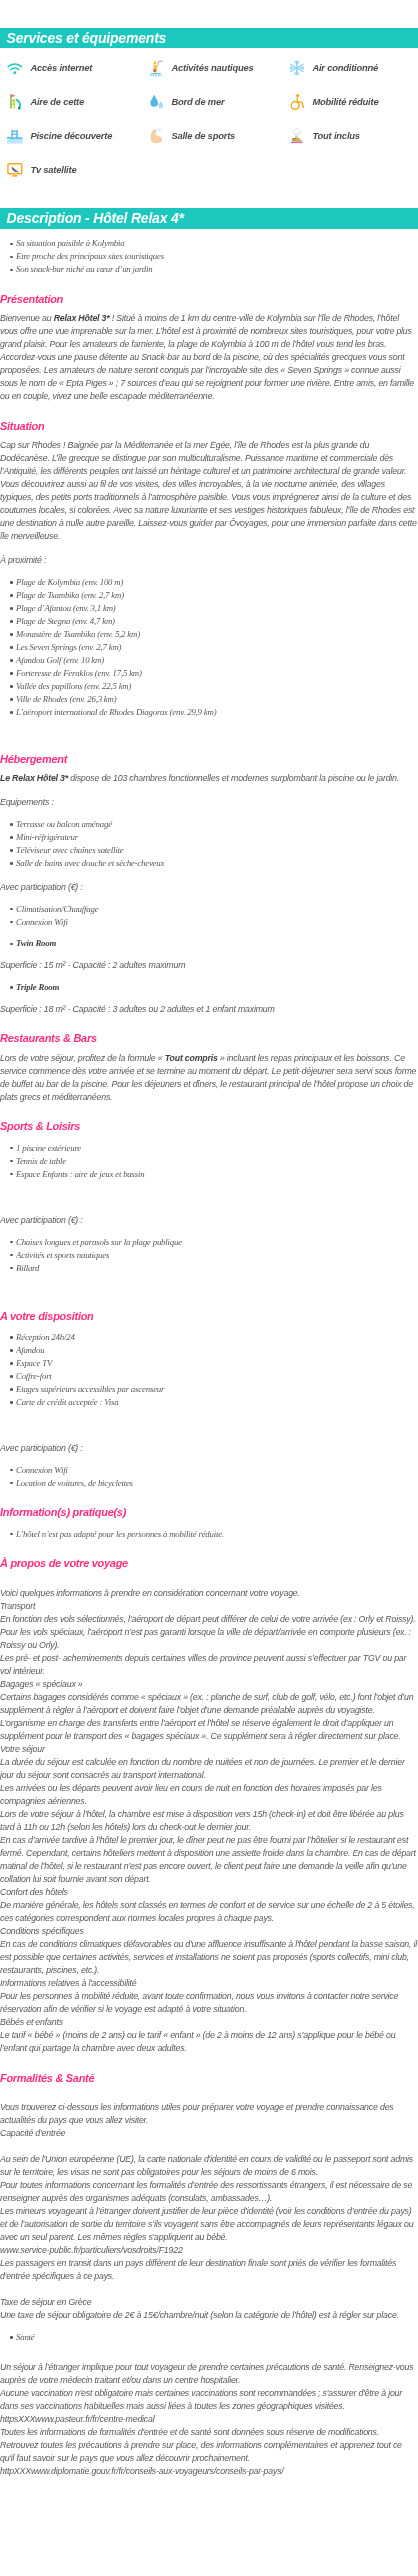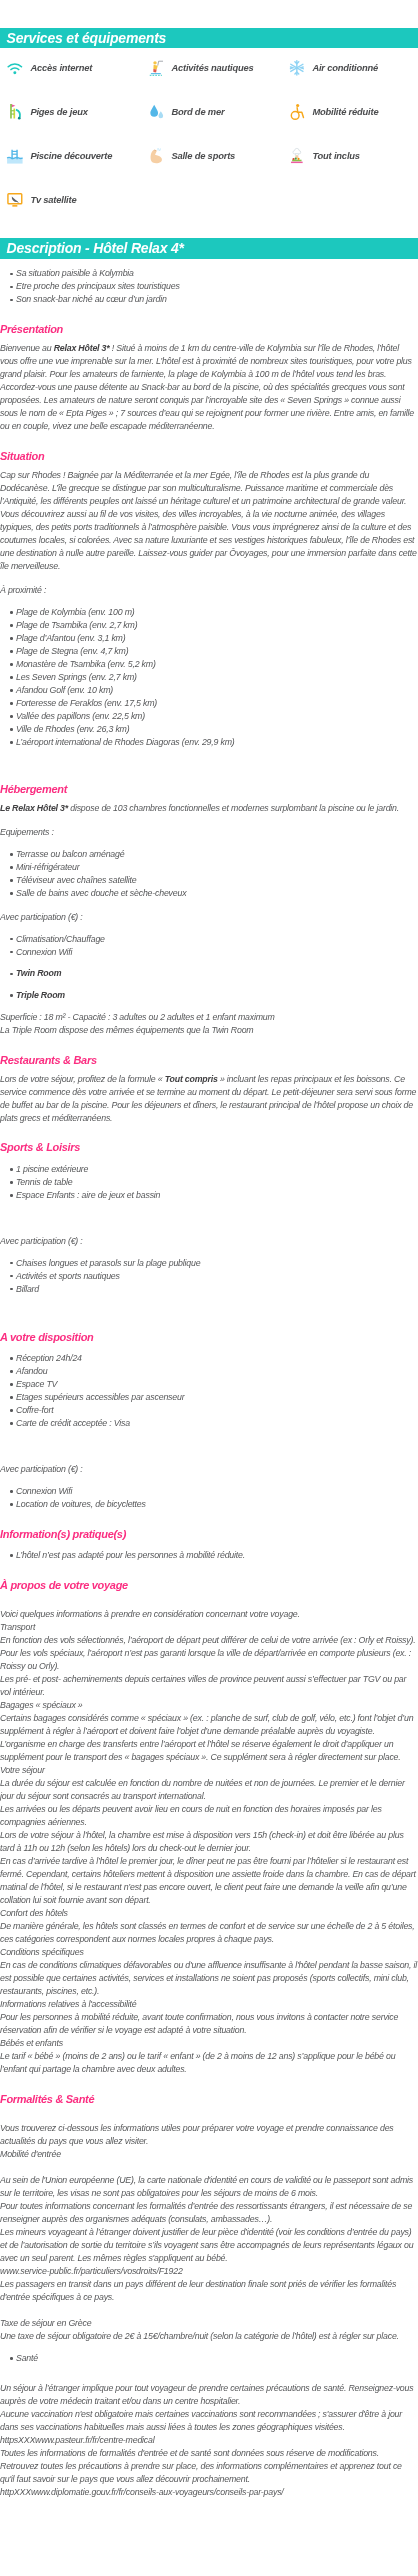--- a/index.html
+++ b/index.html
@@ -25,40 +25,40 @@
     font-size:14px;
     font-weight:bold;
   }
   .banner-desc{margin-top:28px;}
 
   
   .services-grid{
     display:grid;
     grid-template-columns:141px 141px 1fr;
     padding:8.8px 0 0 5.5px;
-    row-gap:23px;
+    row-gap:13px;
   }
   .service{display:flex;align-items:center;gap:7.2px;height:21px;}
   .svc-icon{width:17.7px;height:17.7px;flex:0 0 17.7px;display:flex;align-items:center;justify-content:center;}
   .svc-label{font-weight:bold;color:#4b4c4e;font-size:9.4px;}
 
   h2{
     color:#fb2e81;
     font-size:11px;
     font-weight:bold;
     margin:16.6px 0 6.6px 0;
     line-height:1.15;
     letter-spacing:-0.3px;
   }
   .para,.label,.line{line-height:13px;margin:0;}
   .line{min-height:13px;}
   .para{margin:0;}
   strong{color:#414042;}
 
-  ul.bullets{list-style:none;margin:8.8px 0 0 0;padding:0;}
+  ul.bullets{list-style:none;margin:8.8px 0 0 0;padding:0;font-family:Liberation Serif, serif;}
   ul.bullets li{position:relative;padding-left:16px;line-height:13px;}
   ul.bullets li::before{
     content:"";
     position:absolute;left:10px;top:5.2px;
     width:2.5px;height:2.5px;border-radius:50%;
     background:#57585a;
   }
   ul.bullets li strong{color:#414042;}
 
   .highlights{margin-top:10px;}
@@ -133,21 +133,21 @@
         <svg viewBox="0 0 32 32" width="17.7" height="17.7">
             <polygon points="9,2 17,5 9,8" fill="#ef5ba1"></polygon>
             <line x1="9" y1="2" x2="9" y2="28" stroke="#8bc34a" stroke-width="3"></line>
             <line x1="15" y1="10" x2="15" y2="28" stroke="#cddc39" stroke-width="3"></line>
             <line x1="9" y1="14" x2="15" y2="14" stroke="#8bc34a" stroke-width="2"></line>
             <line x1="9" y1="20" x2="15" y2="20" stroke="#8bc34a" stroke-width="2"></line>
             <path d="M18 12 q9 3 7 14" stroke="#1dc9bf" stroke-width="3.4" fill="none"></path>
             <circle cx="24" cy="27.5" r="2.4" fill="#0e8f87"></circle>
           </svg>
       </span>
-      <span class="svc-label">Piges de jeux</span>
+      <span class="svc-label">Aire de cette</span>
     </div>
 
     <div class="service">
       <span class="svc-icon">
         <svg viewBox="0 0 32 32" width="17.7" height="17.7">
             <path d="M13 3 C9.5 10 6 13.5 6 17.8 a7 7 0 0 0 14 0 C20 13.5 16.5 10 13 3z" fill="#53b7e8"></path>
             <path d="M25 15 c-2.6 4.4-4.2 6-4.2 8.6 a4.2 4.2 0 0 0 8.4 0 C29.2 21 27.6 19.4 25 15z" fill="#a8dcf5"></path>
           </svg>
       </span>
       <span class="svc-label">Bord de mer</span>
@@ -270,26 +270,26 @@
   <p class="label mt-label">Avec participation (€) :</p>
   <ul class="bullets">
 
   <li>Climatisation/Chauffage</li>
       <li>Connexion Wifi</li>
     </ul>
 
   <ul class="bullets room-first">
     <li><strong>Twin Room</strong></li>
   </ul>
+  <p class="para room-sub">Superficie : 15 m² - Capacité : 2 adultes maximum</p>
 
   <ul class="bullets room-second">
     <li><strong>Triple Room</strong></li>
   </ul>
   <p class="para room-sub">Superficie : 18 m² - Capacité : 3 adultes ou 2 adultes et 1 enfant maximum</p>
-  <p class="para">La Triple Room dispose des mêmes équipements que la Twin Room</p>
 
   <h2>Restaurants &amp; Bars</h2>
   <p class="para"><span>Lors de votre séjour, profitez de la formule « </span><strong>Tout compris</strong><span> » incluant les repas principaux et les boissons. Ce service commence dès votre arrivée et se termine au moment du départ.  Le petit-déjeuner sera servi sous forme de buffet au bar de la piscine. Pour les déjeuners et dîners, le restaurant principal de l’hôtel propose un choix de plats grecs et méditerranéens.</span></p>
 
   <h2>Sports &amp; Loisirs</h2>
   <ul class="bullets">
 
       <li>1 piscine extérieure</li>
       <li>Tennis de table</li>
       <li>Espace Enfants : aire de jeux et bassin</li>
@@ -302,22 +302,22 @@
       <li>Activités et sports nautiques</li>
       <li>Billard</li>
     </ul>
 
   <h2 class="h2-disposition">A votre disposition</h2>
   <ul class="bullets">
 
   <li>Réception 24h/24</li>
       <li>Afandou</li>
       <li>Espace TV</li>
+      <li>Coffre-fort</li>
       <li>Etages supérieurs accessibles par ascenseur</li>
-      <li>Coffre-fort</li>
       <li>Carte de crédit acceptée : Visa</li>
     </ul>
 
   <p class="label paid-gap">Avec participation (€) :</p>
   <ul class="bullets">
 
   <li>Connexion Wifi</li>
       <li>Location de voitures, de bicyclettes</li>
     </ul>
 
@@ -348,21 +348,21 @@
       <p class="line"> Informations relatives à l'accessibilité</p>
       <p class="line">Pour les personnes à mobilité réduite, avant toute confirmation, nous vous invitons à contacter notre service réservation afin de vérifier si le voyage est adapté à votre situation.</p>
       <p class="line">Bébés et enfants</p>
       <p class="line">Le tarif « bébé »  (moins de 2 ans) ou le tarif  « enfant » (de 2 à moins de 12 ans) s’applique pour le bébé ou l’enfant qui partage la chambre avec deux adultes.</p>
     </div>
 
   <h2>Formalités &amp; Santé</h2>
   <div class="lines">
 
   <p class="line">Vous trouverez ci-dessous les informations utiles pour préparer votre voyage et prendre connaissance des actualités du pays que vous allez visiter.</p>
-      <p class="line">Mobilité d'entrée</p>
+      <p class="line">Capacité d'entrée</p>
       <p class="line"></p>
       <p class="line">Au sein de l'Union européenne (UE), la carte nationale d'identité en cours de validité ou le passeport sont admis sur le territoire, les visas ne sont pas obligatoires pour les séjours de moins de 6 mois.</p>
       <p class="line">Pour toutes informations concernant les formalités d’entrée des ressortissants étrangers, il est nécessaire de se renseigner auprès des organismes adéquats (consulats, ambassades…).</p>
       <p class="line">Les mineurs voyageant à l’étranger doivent justifier de leur pièce d’identité (voir les conditions d’entrée du pays) et de l’autorisation de sortie du territoire s’ils voyagent sans être accompagnés de leurs représentants légaux ou avec un seul parent. Les mêmes règles s'appliquent au bébé.</p>
       <p class="line">www.service-public.fr/particuliers/vosdroits/F1922</p>
       <p class="line">Les passagers en transit dans un pays différent de leur destination finale sont priés de vérifier les formalités d'entrée spécifiques à ce pays.</p>
       <p class="line"></p>
       <p class="line">Taxe de séjour en Grèce</p>
       <p class="line">Une taxe de séjour obligatoire de 2€ à 15€/chambre/nuit (selon la catégorie de l’hôtel) est à régler sur place.</p>
     </div>

